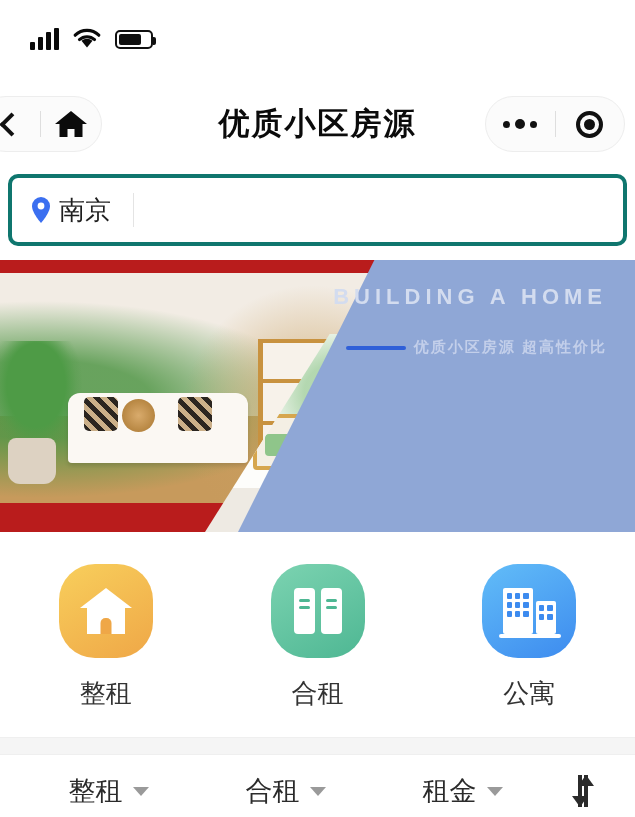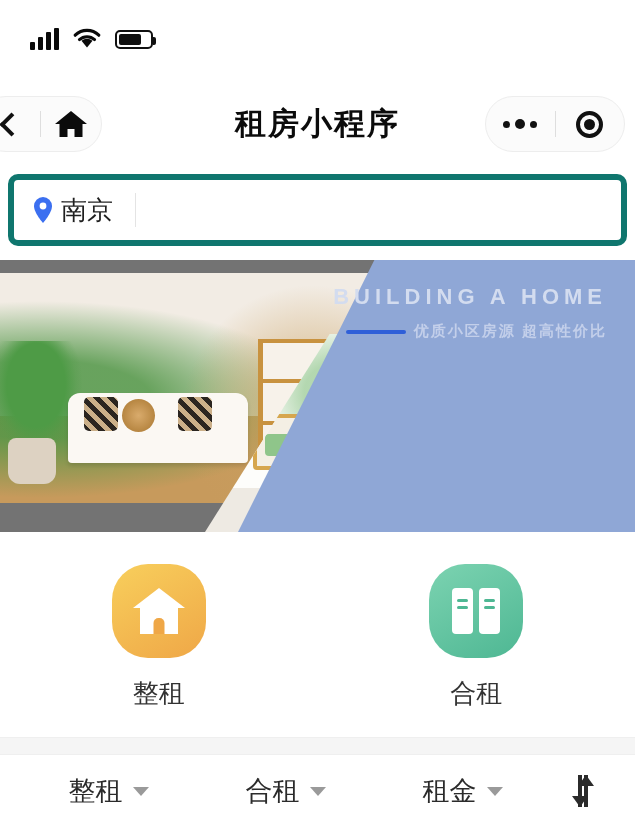--- a/index.html
+++ b/index.html
@@ -53,34 +53,34 @@
   .dots { display:flex; align-items:center; gap:5px; }
   .dots i { display:block; width:7px; height:7px; border-radius:50%; background:#111; }
   .dots i.mid { width:10px; height:10px; }
   .target { width:27px; height:27px; border:4px solid #111; border-radius:50%;
             display:flex; align-items:center; justify-content:center; }
   .target i { display:block; width:11px; height:11px; background:#111; border-radius:50%; }
 
   
   .search-wrap { padding:4px 8px 14px; }
   .searchbar {
-    height:72px; border:6px solid #0f766e; border-radius:10px;
+    height:72px; border:4px solid #0f766e; border-radius:10px;
     background:#fff; display:flex; align-items:center;
   }
   .loc { display:flex; align-items:center; gap:7px; padding:0 22px 0 18px; }
   .loc-text { font-size:26px; color:#1f1f1f; font-weight:500; }
   .search-div { width:1px; height:34px; background:#e4e4e4; }
   .search-field { flex:1; display:flex; align-items:center; gap:14px; padding-left:70px; }
   .sicon { width:20px; height:20px; border:3px solid #b9b9b9; border-radius:50%; position:relative; }
   .sicon::after{ content:""; position:absolute; right:-7px; bottom:-4px; width:10px; height:3px;
                  background:#b9b9b9; transform:rotate(45deg); border-radius:2px; }
   .placeholder { font-size:26px; color:#b5b5b5; }
 
   
-  .banner { position:relative; width:100%; height:272px; background:#737373; overflow:hidden; }
+  .banner { position:relative; width:100%; height:272px; background:#b91c1c; overflow:hidden; }
   .room-left {
     position:absolute; left:0; top:13px; width:400px; height:230px;
     background:
       radial-gradient(circle at 78% 62%, rgba(201,160,95,.55) 0 14%, transparent 38%),
       radial-gradient(ellipse at 10% 55%, rgba(80,150,70,.85) 0 22%, transparent 55%),
       linear-gradient(#f2ece4 0 62%, #c79a5c 62% 100%);
     clip-path:polygon(0 0, 100% 0, 72% 100%, 0 100%);
   }
   .sofa { position:absolute; left:68px; top:120px; width:180px; height:70px;
           background:#fbf8f3; border-radius:12px 12px 4px 4px; box-shadow:0 3px 4px rgba(0,0,0,.12); }
@@ -129,21 +129,21 @@
   .rug { position:absolute; left:150px; bottom:6px; width:160px; height:20px;
          background:repeating-linear-gradient(90deg,#d7bf95 0 5px,#c8ab7c 5px 10px); border-radius:3px; }
   .diag-band {
     position:absolute; left:238px; top:0; width:620px; height:100%;
     background:#8fa7d6; clip-path:polygon(0 100%, 22% 0, 100% 0, 100% 100%);
   }
   .banner-text { position:absolute; right:28px; top:24px; text-align:right; z-index:5; }
   .b-eng { font-size:22px; letter-spacing:5px; color:#d3dcef; font-weight:600; }
   .b-main { font-size:42px; font-weight:800; color:#ffffff; letter-spacing:2px; margin-top:6px;
             text-shadow:0 1px 3px rgba(60,80,130,.35); }
-  .b-sub-row { display:flex; align-items:center; justify-content:flex-end; gap:8px; margin-top:12px; }
+  .b-sub-row { display:flex; align-items:center; justify-content:flex-end; gap:8px; margin-top:28px; }
   .b-underline { width:60px; height:4px; background:#2f5fd8; border-radius:2px; }
   .b-sub { font-size:15px; color:#c3cfea; letter-spacing:2px; font-weight:600; }
 
   
   .cats { display:flex; padding:32px 0 26px; }
   .cat { flex:1; display:flex; flex-direction:column; align-items:center; gap:18px; }
   .sq { width:94px; height:94px; border-radius:36px; display:flex;
         align-items:center; justify-content:center; }
   .sq.c-orange { background:linear-gradient(150deg,#f8cf5c,#efa747); }
   .sq.c-teal   { background:linear-gradient(150deg,#7cd3b1,#4eb793); }
@@ -224,21 +224,21 @@
         <span class="icon-back"></span>
       </div>
       <div class="cap-div"></div>
       <div class="cap-cell">
         <svg width="34" height="30" viewBox="0 0 34 30">
           <path d="M17 2 L33 15 L28.5 15 L28.5 28 L20.5 28 L20.5 20 L13.5 20 L13.5 28 L5.5 28 L5.5 15 L1 15 Z" fill="#0b0b0b"></path>
         </svg>
       </div>
     </div>
 
-    <div class="nav-title">租房小程序</div>
+    <div class="nav-title">优质小区房源</div>
 
     <div class="capsule capsule-right">
       <div class="cap-cell">
         <span class="dots">
             <i></i>
             <i class="mid"></i>
             <i></i>
           </span>
       </div>
       <div class="cap-div"></div>
@@ -328,20 +328,45 @@
             </span>
           <span class="d">
               <i></i>
               <i></i>
             </span>
         </div>
       </div>
       <div class="cat-label">合租</div>
     </div>
 
+    <div class="cat">
+      <div class="sq c-blue">
+        <div class="bld-ic">
+          <span class="tall">
+              <i></i>
+              <i></i>
+              <i></i>
+              <i></i>
+              <i></i>
+              <i></i>
+              <i></i>
+              <i></i>
+              <i></i>
+            </span>
+          <span class="short">
+              <i></i>
+              <i></i>
+              <i></i>
+              <i></i>
+            </span>
+          <span class="bld-base"></span>
+        </div>
+      </div>
+      <div class="cat-label">公寓</div>
+    </div>
 
 
   </div>
 
   <div class="gap"></div>
 
   <div class="filters">
     <div class="filter">
       <span class="filter-label">整租</span>
       <span class="caret"></span>

